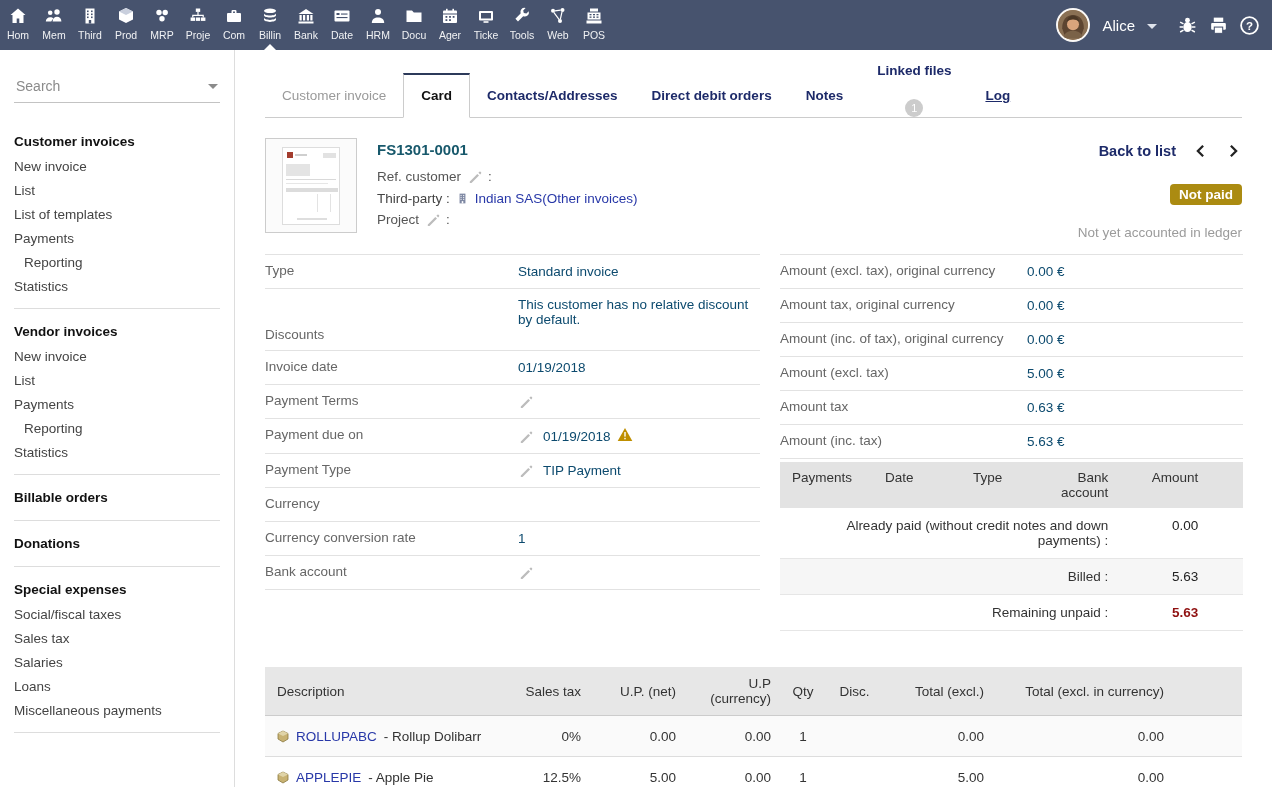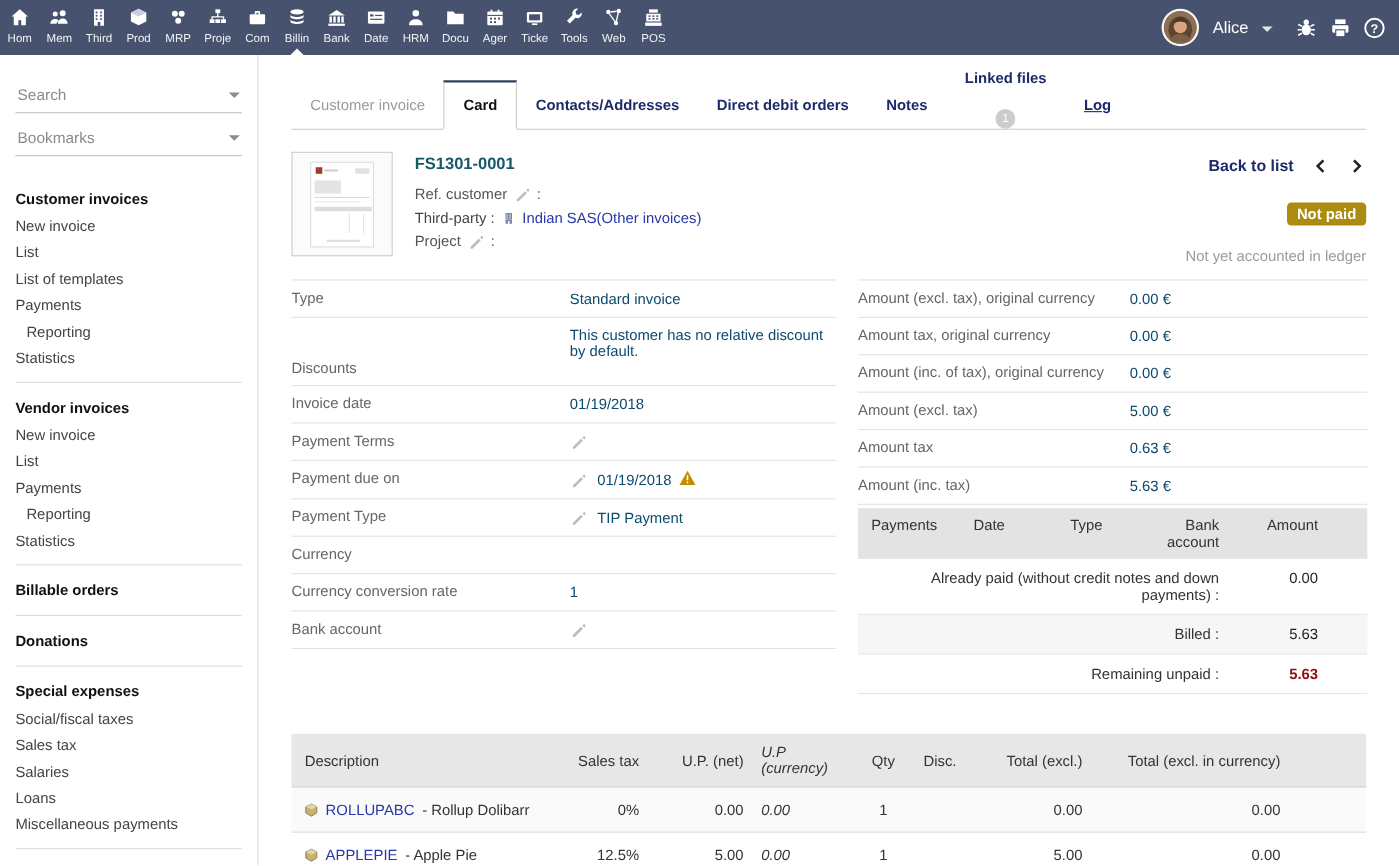--- a/index.html
+++ b/index.html
@@ -145,21 +145,21 @@
   .pt-val { width: 135px; text-align: right; padding-right: 45px; color: #222; }
   .pt-val.red { color: var(--unpaid-red, #8f1010); font-weight: bold; }
   
   .lines { margin-top: 36px; }
   .lt-row { display: flex; align-items: center; border-bottom: 1px solid #ddd; }
   .lt-head { background: #e7e7e7; border-bottom: 1px solid #ccc; color: #333; }
   .lt-row > div { padding: 9px 8px; }
   .c-desc { flex: 1; padding-left: 12px !important; display: flex; align-items: center; gap: 7px; }
   .c-tax { width: 90px; text-align: right; }
   .c-upnet { width: 95px; text-align: right; }
-  .c-upcur { width: 95px; text-align: left; font-style: italic; }
+  .c-upcur { width: 95px; text-align: right; }
   .c-qty { width: 48px; text-align: center; }
   .c-disc { width: 55px; text-align: center; }
   .c-tot { width: 110px; text-align: right; }
   .c-totcur { width: 250px; text-align: right; padding-right: 78px !important; }
   .lt-data { min-height: 41px; }
   .lt-data.odd { background: #fafafa; }
   .prod-link { color: var(--link-blue, #2838a8); text-decoration: none; cursor: pointer; }
   .prod-rest { color: #333; }
   .cube { display: inline-flex; flex-shrink: 0; }
 </style>
@@ -397,24 +397,20 @@
   </div>
 </header>
 
 <div class="layout">
 
   <aside class="sidebar">
     <div class="side-select">
       <span>Search</span>
       <span class="dd-arrow"></span>
     </div>
-    <div class="side-select">
-      <span>Bookmarks</span>
-      <span class="dd-arrow"></span>
-    </div>
     <div class="side-menu">
       <div class="side-title">Customer invoices</div>
       <a class="side-item">New invoice</a>
       <a class="side-item">List</a>
       <a class="side-item">List of templates</a>
       <a class="side-item">Payments</a>
       <a class="side-item indent">Reporting</a>
       <a class="side-item">Statistics</a>
       <hr class="side-sep">
       <div class="side-title">Vendor invoices</div>

